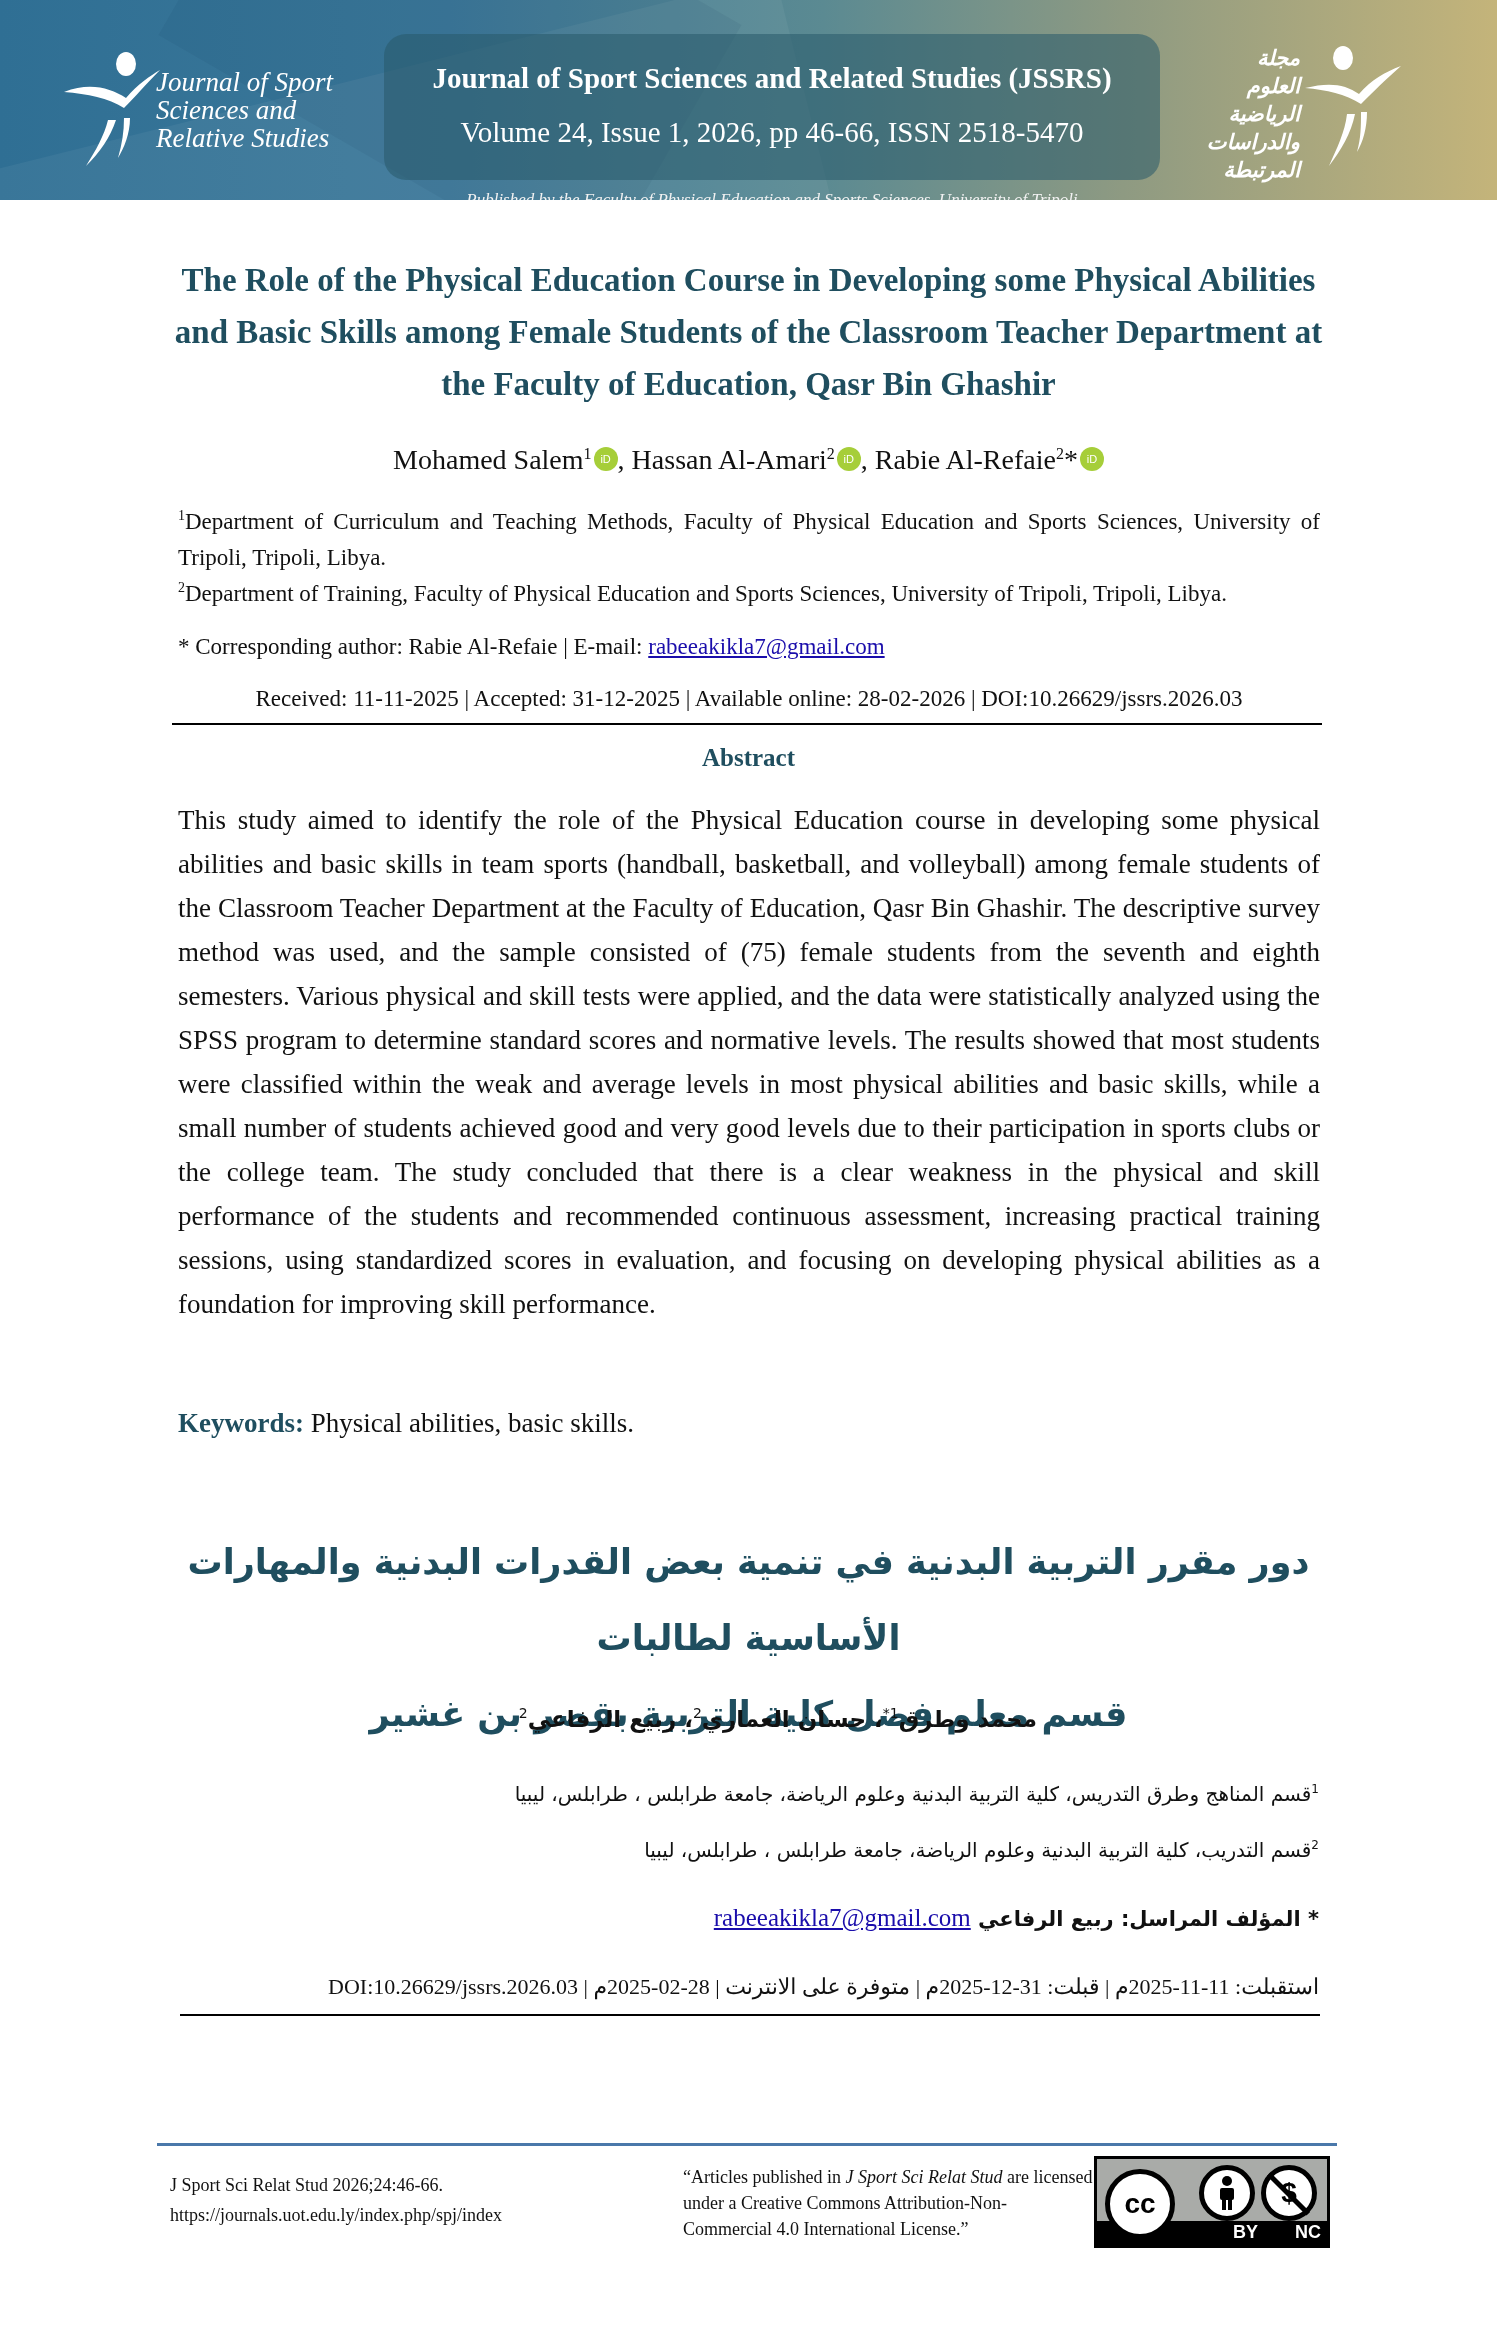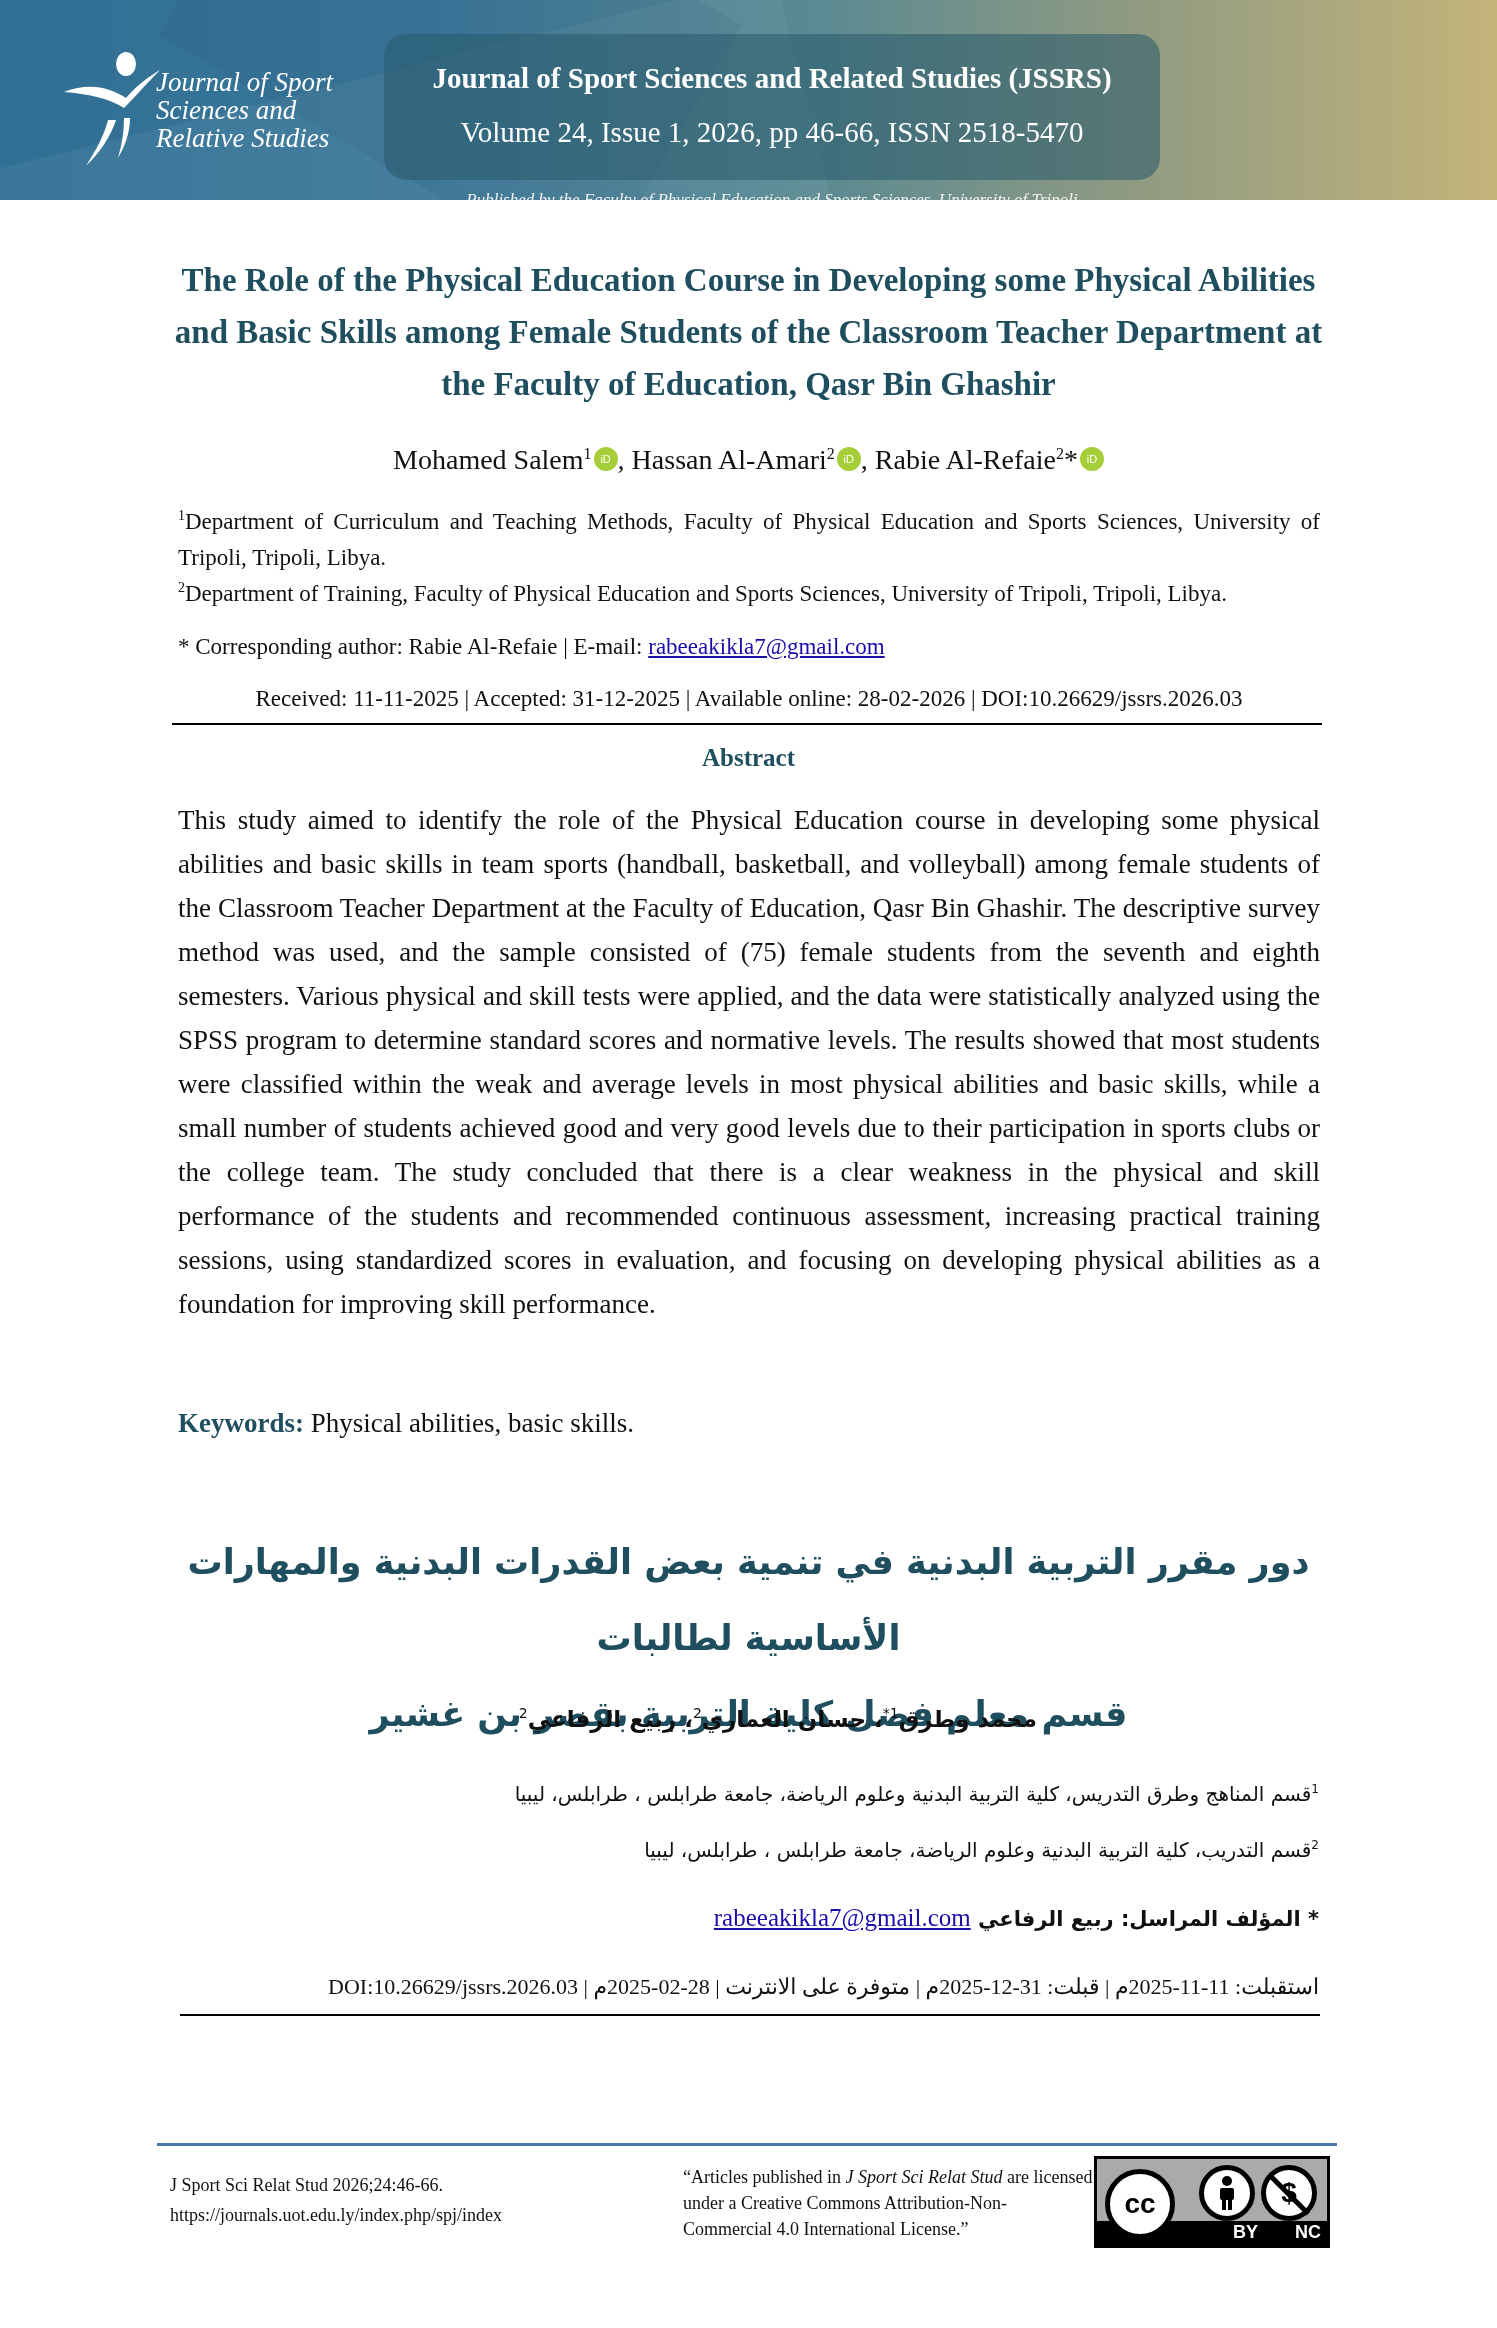--- a/index.html
+++ b/index.html
@@ -198,20 +198,32 @@
 Sciences and
 Relative Studies</div>
   </div>
 
   <div class="title-box">
     <div class="journal-name">Journal of Sport Sciences and Related Studies (JSSRS)</div>
     <div class="journal-volume">Volume 24, Issue 1, 2026, pp 46-66, ISSN 2518-5470</div>
   </div>
   <div class="publisher">Published by the Faculty of Physical Education and Sports Sciences, University of Tripoli</div>
 
+  <div class="logo-right">
+    <div class="logo-right-text">مجلة العلوم
+الرياضية
+والدراسات
+المرتبطة</div>
+    <svg width="100" height="130" viewBox="0 0 100 130">
+      <ellipse cx="38" cy="18" rx="10" ry="12" fill="#ffffff"></ellipse>
+      <path d="M0 48 C24 42 40 44 54 54 C66 40 80 32 96 26 C80 40 68 52 56 64 C40 54 22 50 0 48 Z" fill="#ffffff"></path>
+      <path d="M50 74 C46 94 36 110 24 126 C32 108 40 92 42 74 Z" fill="#ffffff"></path>
+      <path d="M62 72 C62 88 58 102 52 112 C56 98 56 86 56 72 Z" fill="#ffffff"></path>
+    </svg>
+  </div>
 </div>
 
 <h1 class="paper-title">The Role of the Physical Education Course in Developing some Physical Abilities and Basic Skills among Female Students of the Classroom Teacher Department at the Faculty of Education, Qasr Bin Ghashir</h1>
 
 <div class="authors">
   <span><span>Mohamed Salem</span><sup>1</sup><span class="orcid">iD</span></span><span>, </span><span><span>Hassan Al-Amari</span><sup>2</sup><span class="orcid">iD</span></span><span>, </span><span><span>Rabie Al-Refaie</span><sup>2</sup><span>*</span><span class="orcid">iD</span></span>
 </div>
 
 <div class="affils">
   <div><sup>1</sup><span>Department of Curriculum and Teaching Methods, Faculty of Physical Education and Sports Sciences, University of Tripoli, Tripoli, Libya.</span></div>

